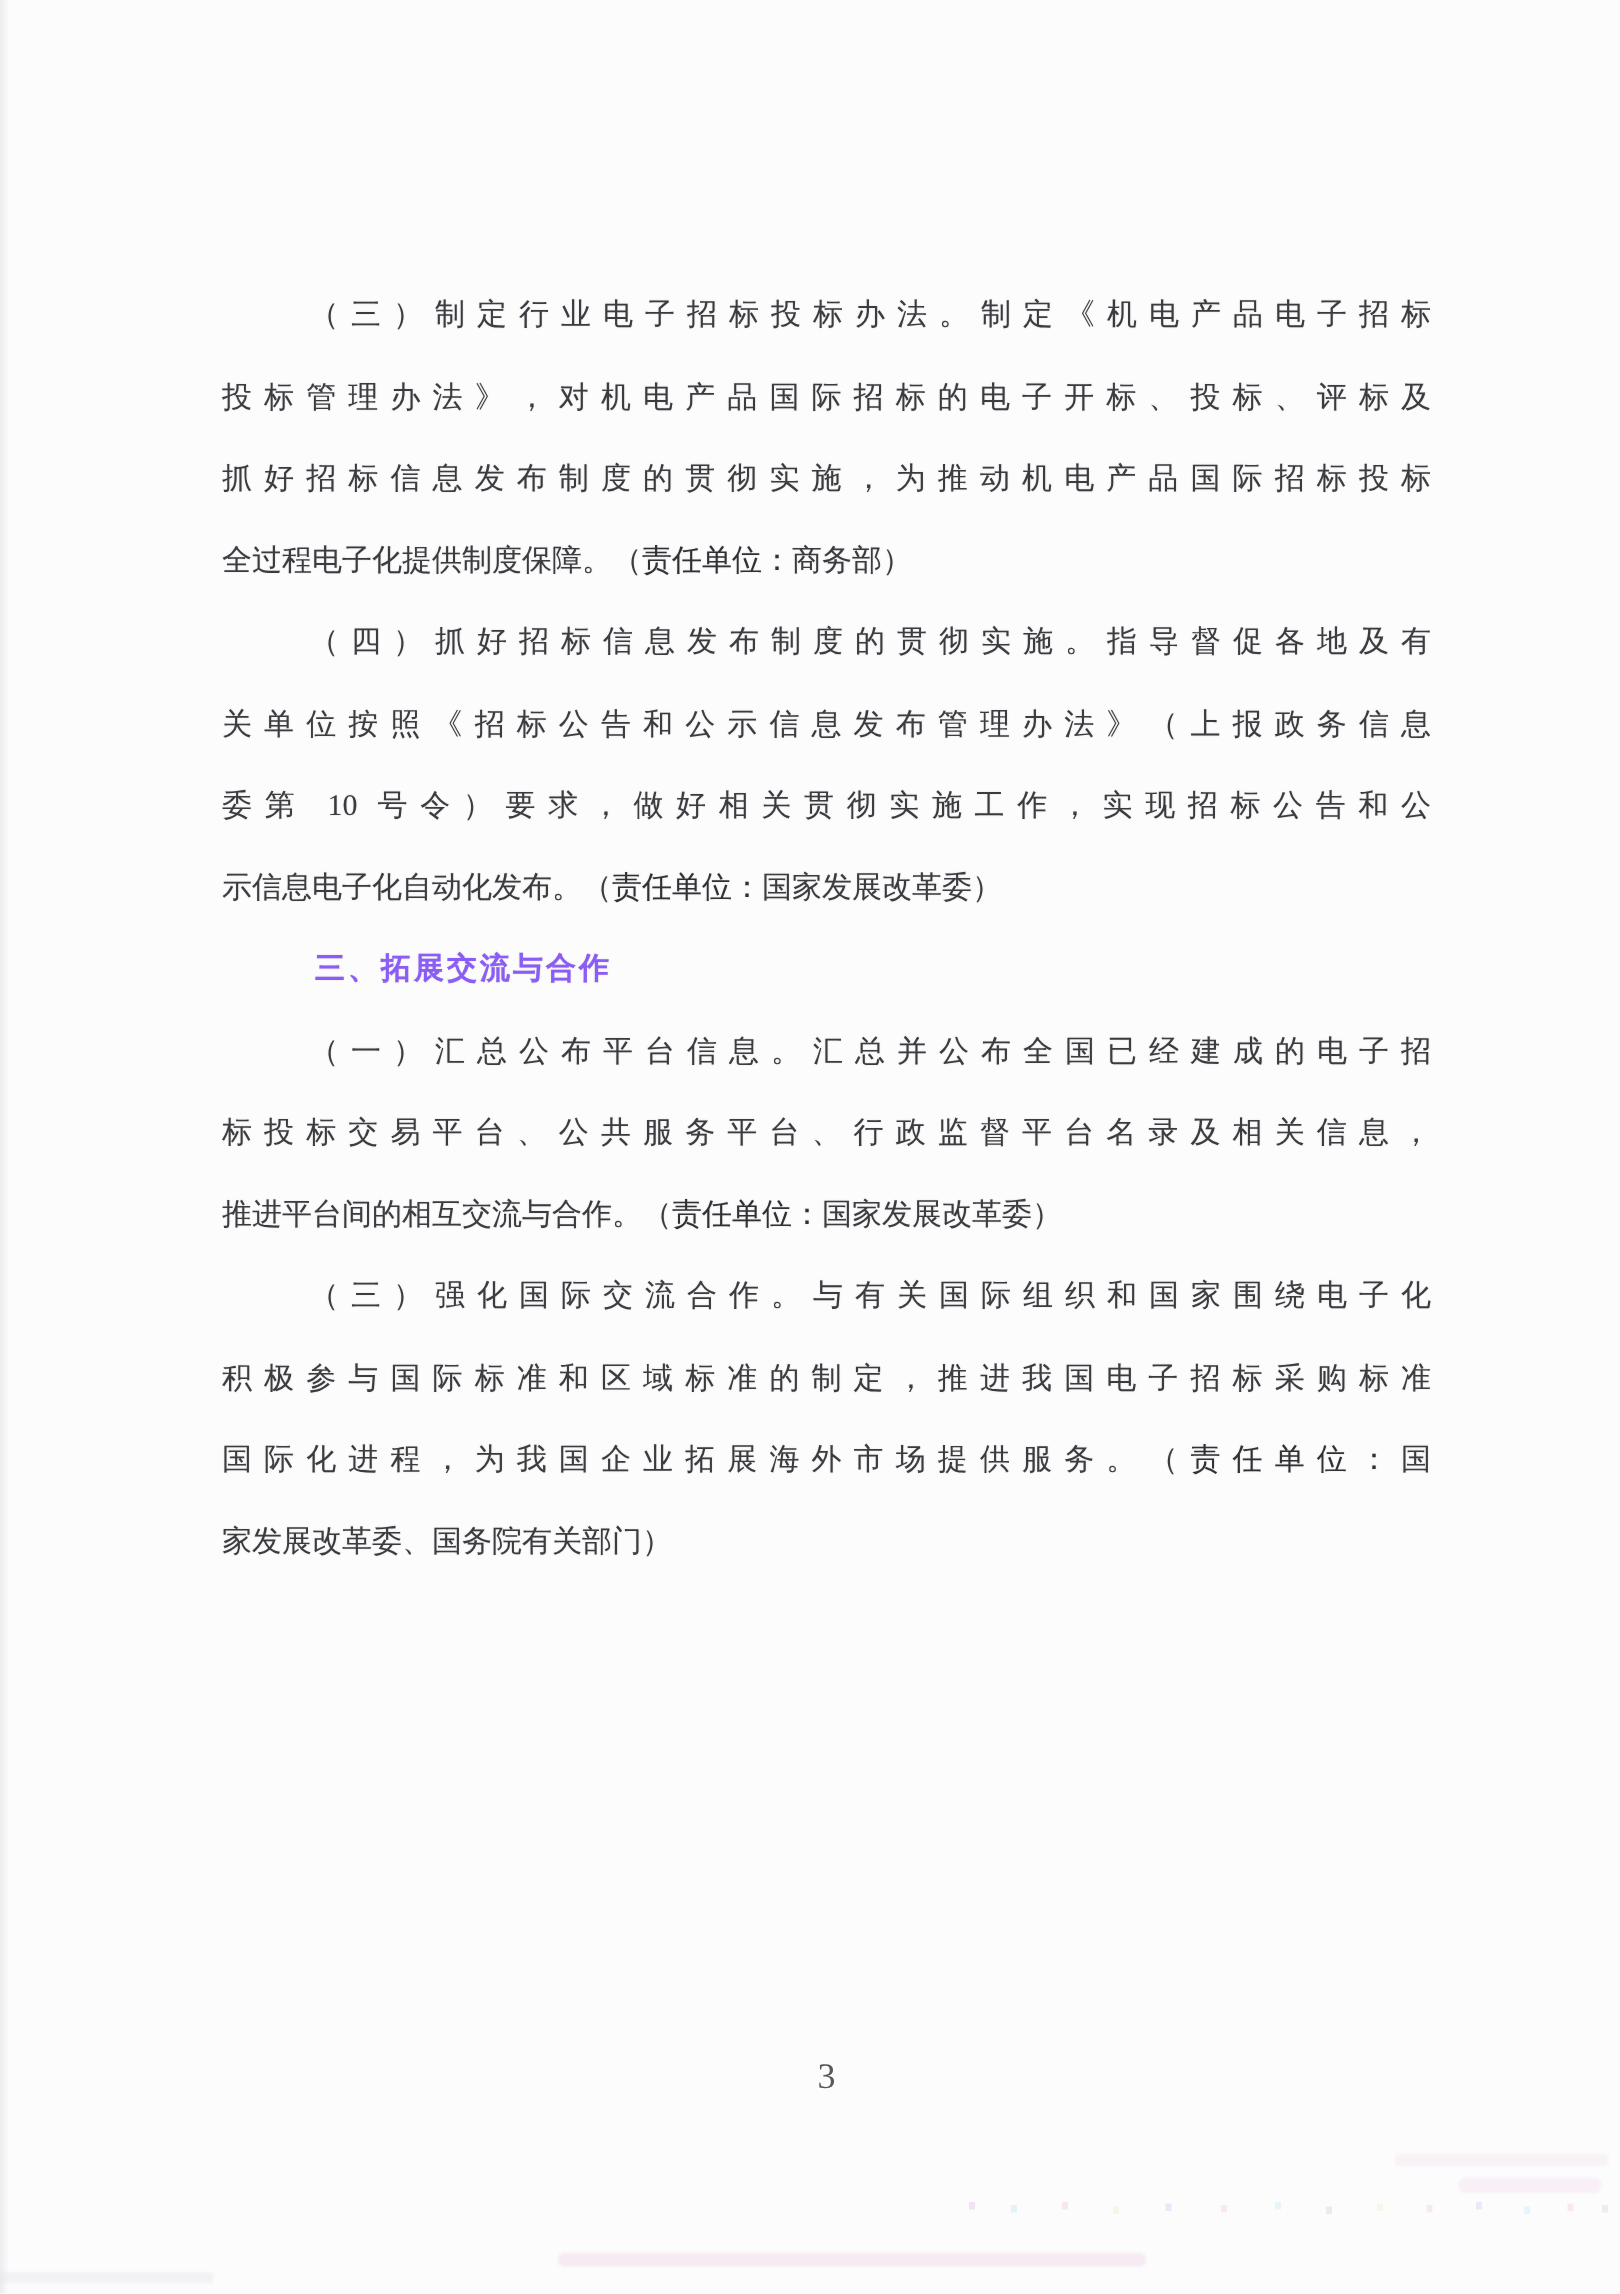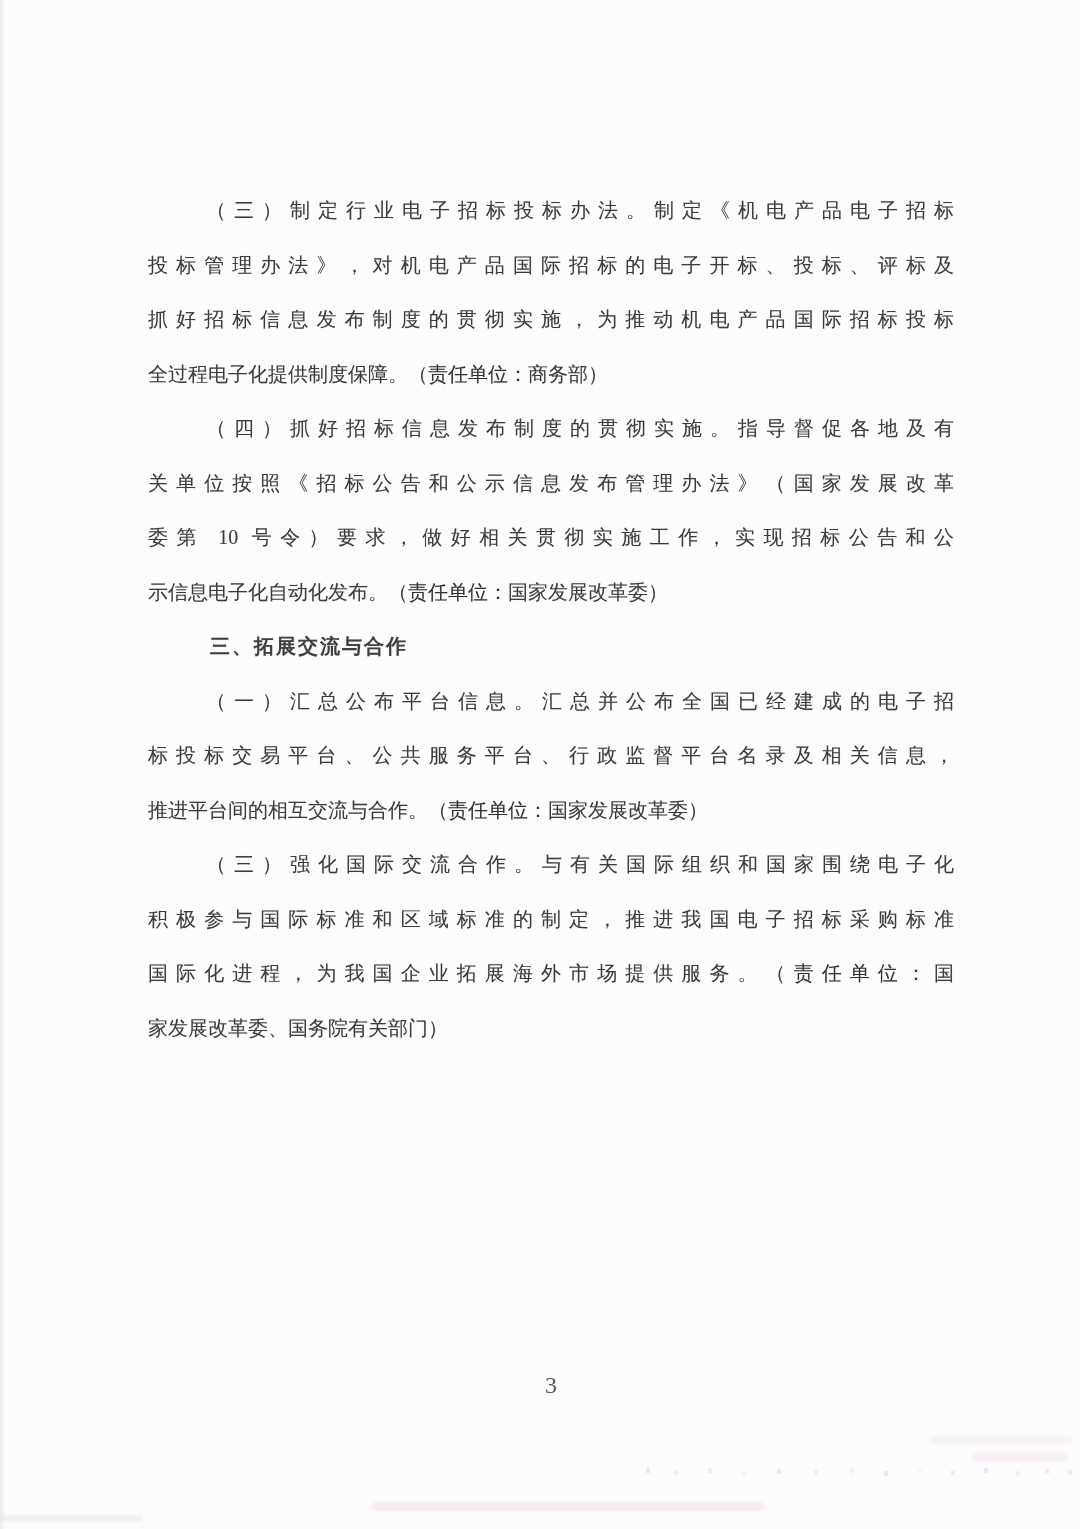--- a/index.html
+++ b/index.html
@@ -19,21 +19,21 @@
   }
   .line{
     height:54.5px;line-height:54.5px;
     white-space:nowrap;
     text-align:justify;text-align-last:justify;
   }
   .line.indent{text-indent:58px;}
   .line.last{text-align:left;text-align-last:left;}
   .line.heading{
     font-family:"Liberation Sans","DejaVu Sans",sans-serif;
-    font-weight:bold;color:#404040;
+    font-weight:bold;color:#8b5cf6;
     text-align:left;text-align-last:left;text-indent:62px;
     letter-spacing:2px;
   }
   .duty{
     font-family:"Liberation Sans","DejaVu Sans",sans-serif;
     font-weight:normal;color:#313135;
   }
   .page-number{
     position:absolute;top:1372px;left:148px;width:806px;
     text-align:center;font-size:24px;color:#57575c;
@@ -72,21 +72,21 @@
 
 <div class="text-block">
     <div>
       <div class="line indent">（三）制定行业电子招标投标办法。制定《机电产品电子招标</div>
       <div class="line">投标管理办法》，对机电产品国际招标的电子开标、投标、评标及</div>
       <div class="line">抓好招标信息发布制度的贯彻实施，为推动机电产品国际招标投标</div>
       <div class="line last">全过程电子化提供制度保障。（<span class="duty">责任单位：</span>商务部）</div>
     </div>
     <div>
       <div class="line indent">（四）抓好招标信息发布制度的贯彻实施。指导督促各地及有</div>
-      <div class="line">关单位按照《招标公告和公示信息发布管理办法》（国家发展改革</div>
+      <div class="line">关单位按照《招标公告和公示信息发布管理办法》（上报政务信息</div>
       <div class="line">委第 10 号令）要求，做好相关贯彻实施工作，实现招标公告和公</div>
       <div class="line last">示信息电子化自动化发布。（<span class="duty">责任单位：</span>国家发展改革委）</div>
     </div>
     <div>
       <div class="line heading last">三、拓展交流与合作</div>
     </div>
     <div>
       <div class="line indent">（一）汇总公布平台信息。汇总并公布全国已经建成的电子招</div>
       <div class="line">标投标交易平台、公共服务平台、行政监督平台名录及相关信息，</div>
       <div class="line last">推进平台间的相互交流与合作。（<span class="duty">责任单位：</span>国家发展改革委）</div>

